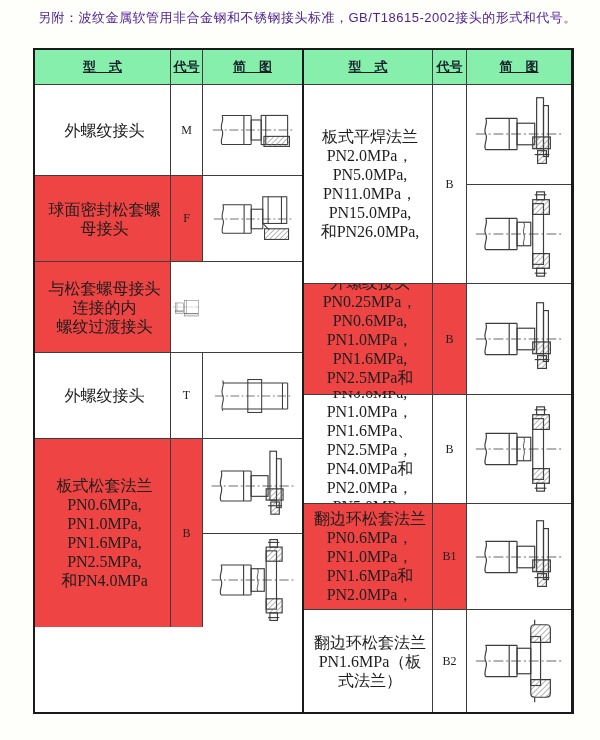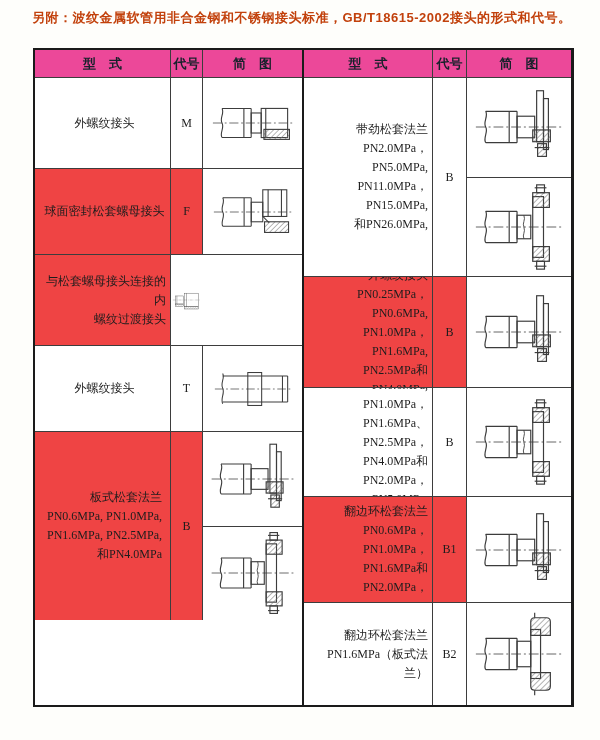--- a/index.html
+++ b/index.html
@@ -4,47 +4,47 @@
 <style>
   html,body{margin:0;padding:0;}
   body{
     width:600px;height:740px;position:relative;
     background:#fefefb;
     font-family:"Liberation Serif","DejaVu Serif",serif;
     color:#1d1d1d;
     -webkit-font-smoothing:antialiased;
   }
   .title{
-    position:absolute;left:32px;top:9px;width:548px;
+    position:absolute;left:38px;top:9px;width:548px;
     font-family:"Liberation Sans","DejaVu Sans",sans-serif;
-    font-weight:bold;font-size:13px;letter-spacing:.5px;color:#c2410c;
+    font-weight:normal;font-size:13px;letter-spacing:.5px;color:#4c1d95;
   }
   .tables{
     position:absolute;left:33px;top:48px;display:flex;
     border:2px solid #1a1a1a;border-right-width:3px;
     background:#fff;
   }
   .ttable{width:267px;}
   .ttable.right{border-left:2px solid #1a1a1a;}
   .hrow,.trow{display:grid;}
   .ttable.left  .hrow,.ttable.left  .trow{grid-template-columns:135px 32px 100px;}
   .ttable.right .hrow,.ttable.right .trow{grid-template-columns:128px 34px 105px;}
-  .hrow{height:27px;background:#ec4899;}
+  .hrow{height:34px;background:#86efac;text-decoration:underline;}
   .trow{border-top:1px solid #3d3d3d;}
   .hrow > div, .trow > div{
     box-sizing:border-box;display:flex;align-items:center;justify-content:center;
     overflow:hidden;
   }
   .hrow > div{
     font-weight:bold;font-size:13px;color:#17212b;
   }
   .cell-code,.cell-sketch,.hcell-code,.hcell-sketch{border-left:1px solid #3d3d3d;}
   .cell-type{
     justify-content:flex-start;padding:4px 4px 4px 8px;
-    font-size:12px;line-height:19px;white-space:pre-line;text-align:right;
+    font-size:16px;line-height:19px;white-space:pre-line;text-align:center;
   }
   .cell-code{font-size:12px;}
   .yellow .cell-type,.yellow .cell-code{background:#ef4444;}
   .cell-sketch{flex-direction:column;padding:0;background:#fff;}
   .diagbox{width:100%;flex:1;display:flex;align-items:center;justify-content:center;}
   .diagbox + .diagbox{border-top:1px solid #3d3d3d;}
   .diag{stroke:#3c3c3c;stroke-width:1.2;fill:none;display:block;}
   
   .lh0{height:90px}.lh1{height:85px}.lh2{height:85px}
   .lh3{height:90px}.lh4{height:85px}.lh5{height:188px}
@@ -221,21 +221,21 @@
   </div>
 
   <div class="ttable right">
     <div class="hrow">
       <div class="hcell-type">型　式</div>
       <div class="hcell-code">代号</div>
       <div class="hcell-sketch">简　图</div>
     </div>
 
     <div class="trow rh0">
-      <div class="cell-type">带劲松套法兰
+      <div class="cell-type">板式平焊法兰
 PN2.0MPa，PN5.0MPa,
 PN11.0MPa，PN15.0MPa,
 和PN26.0MPa,</div>
       <div class="cell-code">B</div>
       <div class="cell-sketch">
         <div class="diagbox">
           <svg class="diag" viewBox="0 0 100 90" width="98" height="90">
               <use href="#g-flange-plate"></use>
             </svg>
         </div>

